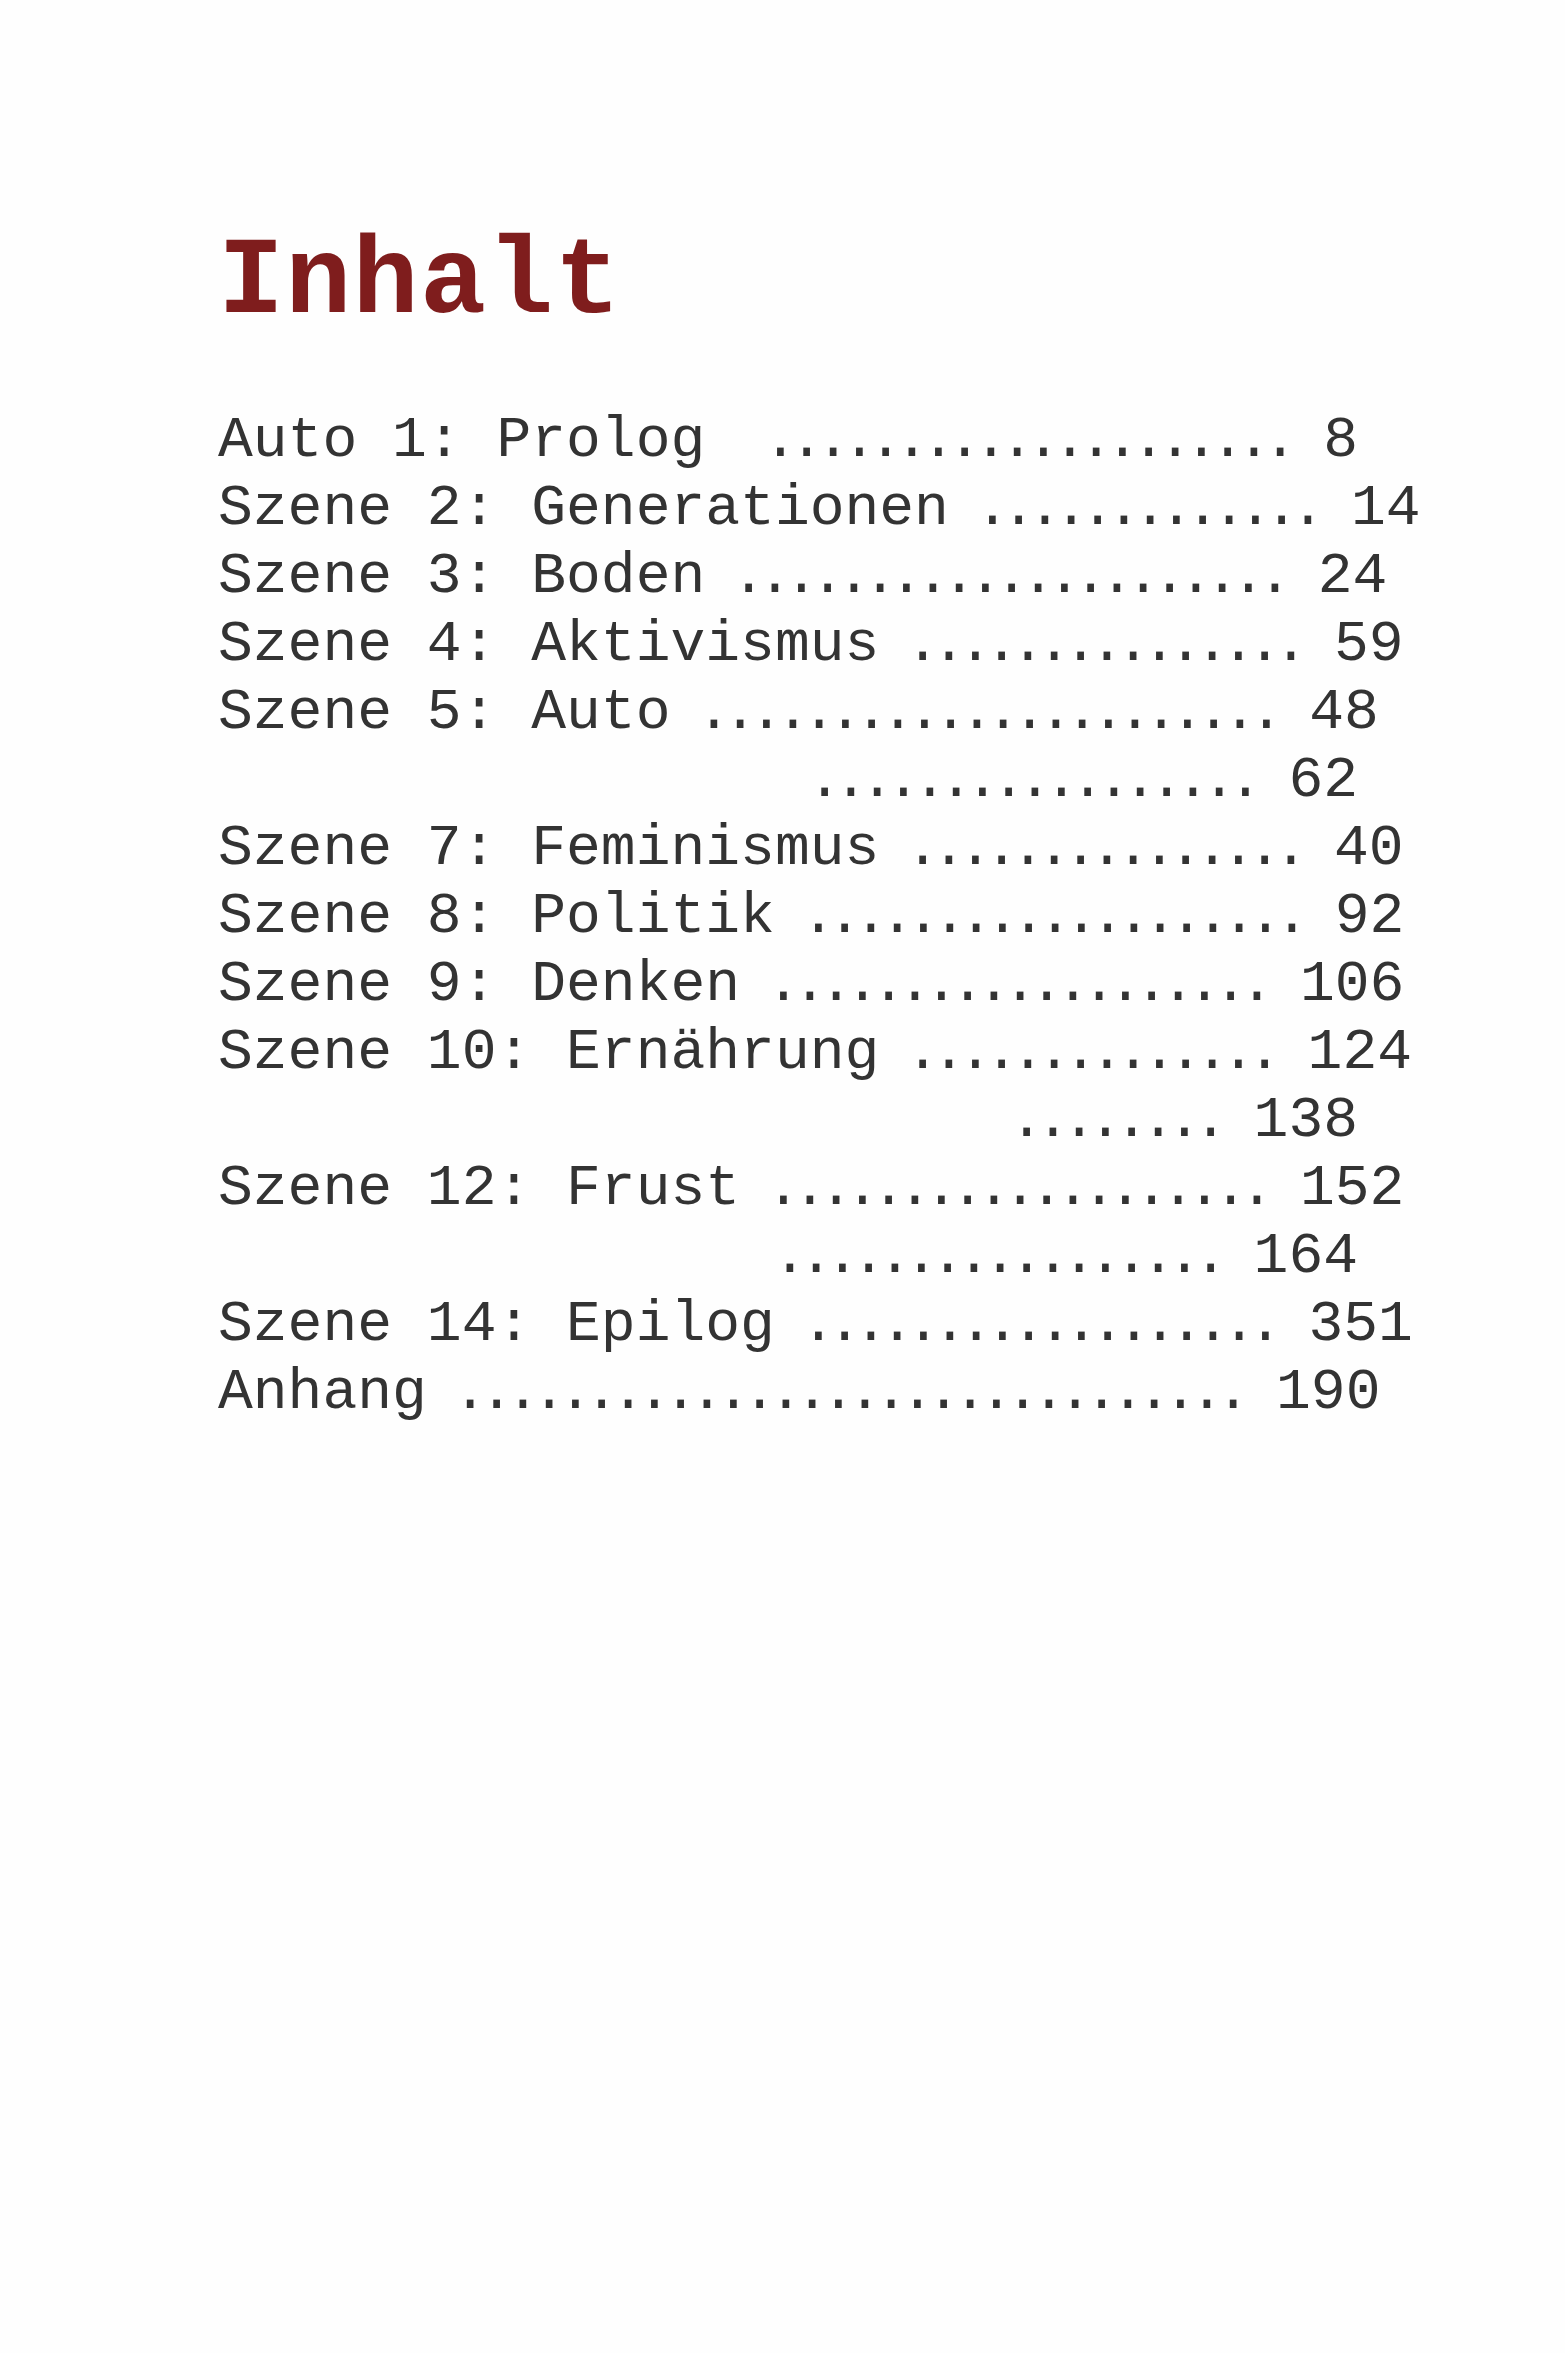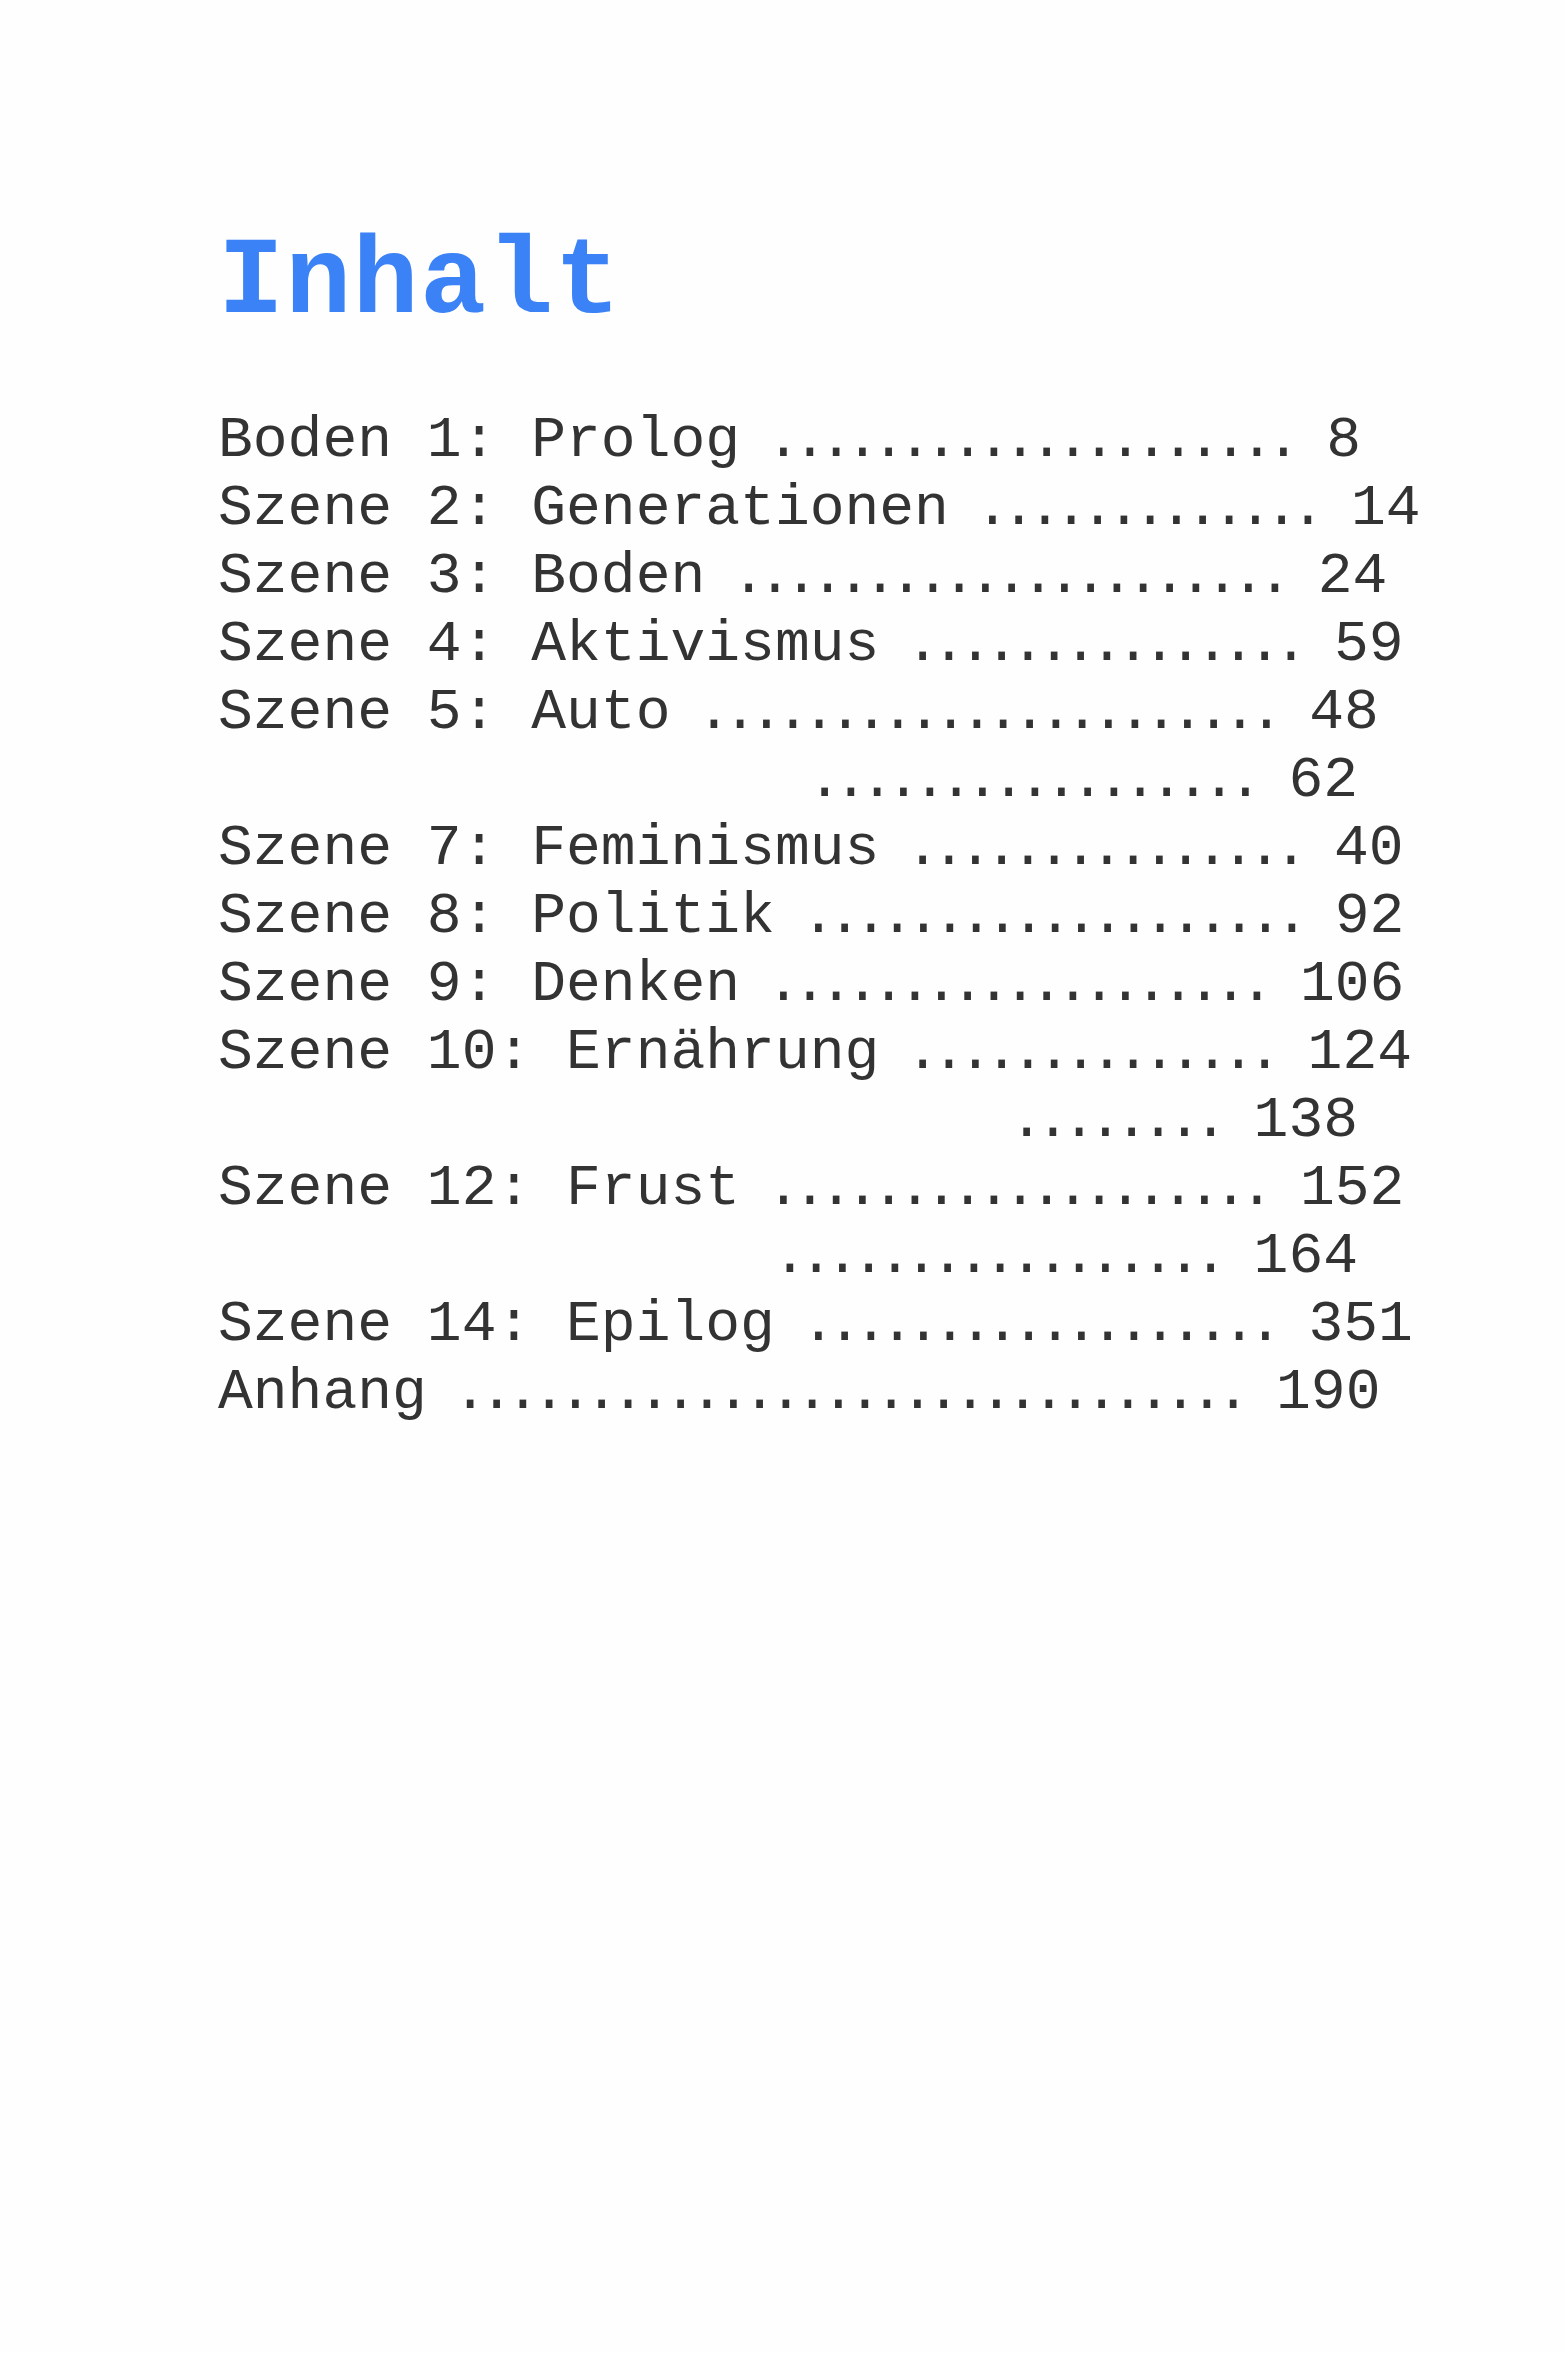--- a/index.html
+++ b/index.html
@@ -16,21 +16,21 @@
     padding: 228px 207px 0 218px;
     font-family: "Liberation Mono", "DejaVu Sans Mono", monospace;
     overflow: hidden;
   }
   .title {
     margin: 0 0 70px 0;
     font-size: 110px;
     font-weight: 700;
     line-height: 1;
     letter-spacing: 1.3px;
-    color: #3b82f6;
+    color: #7f1d1d;
     font-family: "Liberation Mono", "DejaVu Sans Mono", monospace;
   }
   .toc {
     font-size: 58px;
     color: #333333;
   }
   .toc-row {
     display: flex;
     align-items: baseline;
     height: 68px;
@@ -56,21 +56,21 @@
 </style>
 </head>
 <body>
 
 <div class="page">
   <h1 class="title">Inhalt</h1>
 
   <div class="toc">
 
       <div class="toc-row">
-        <span class="toc-label">Boden 1: Prolog</span>
+        <span class="toc-label">Auto 1: Prolog</span>
         <span class="toc-spacer"></span>
         <span class="toc-dots">....................</span>
         <span class="toc-page">8</span>
       </div>
 
       <div class="toc-row">
         <span class="toc-label">Szene 2: Generationen</span>
         <span class="toc-spacer"></span>
         <span class="toc-dots">.............</span>
         <span class="toc-page">14</span>

